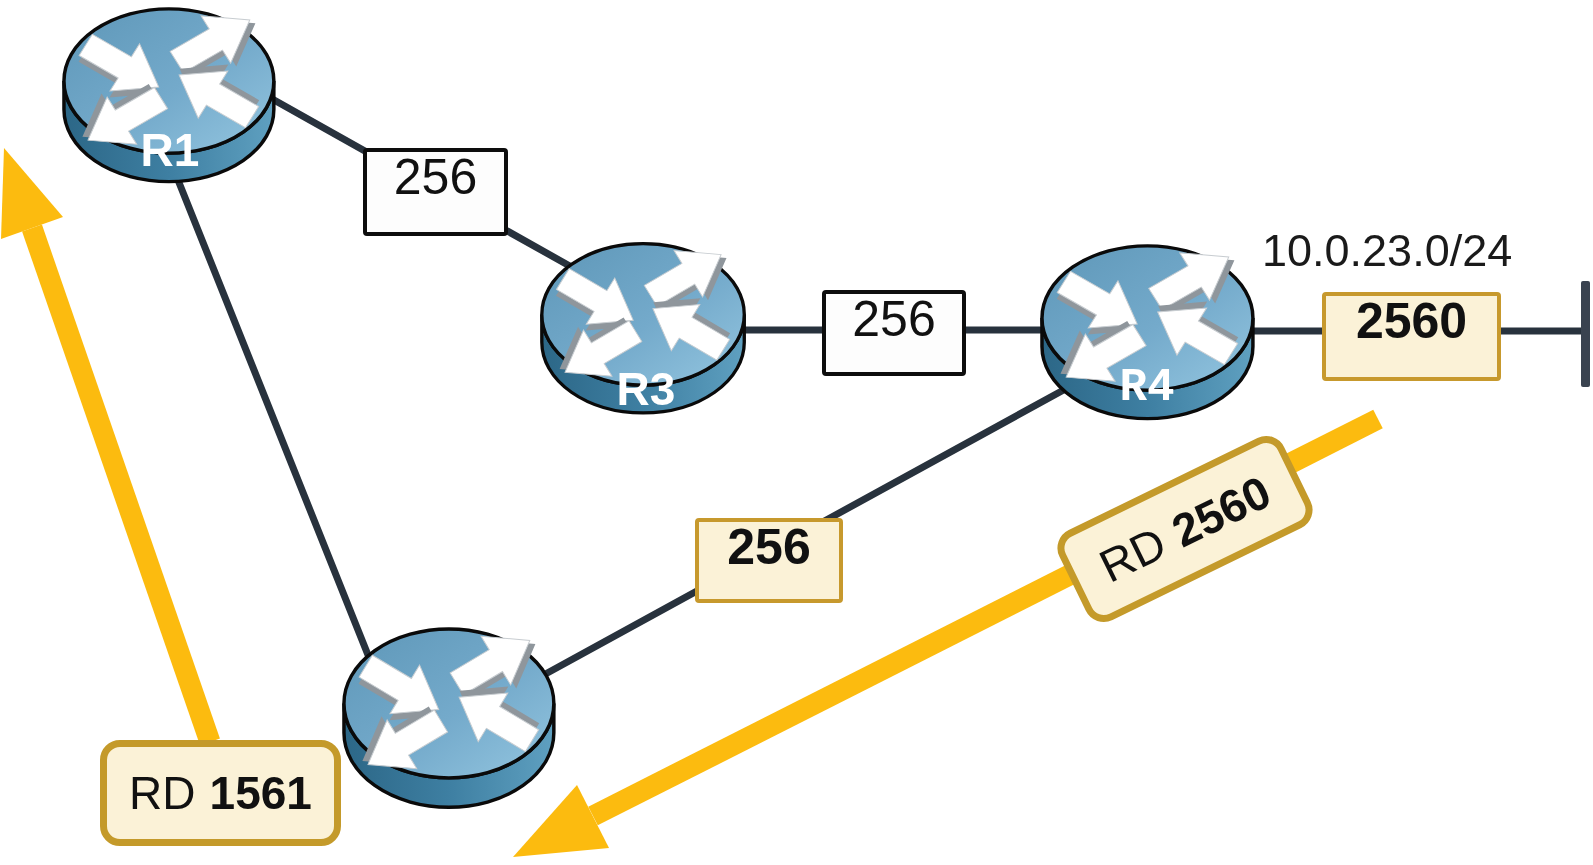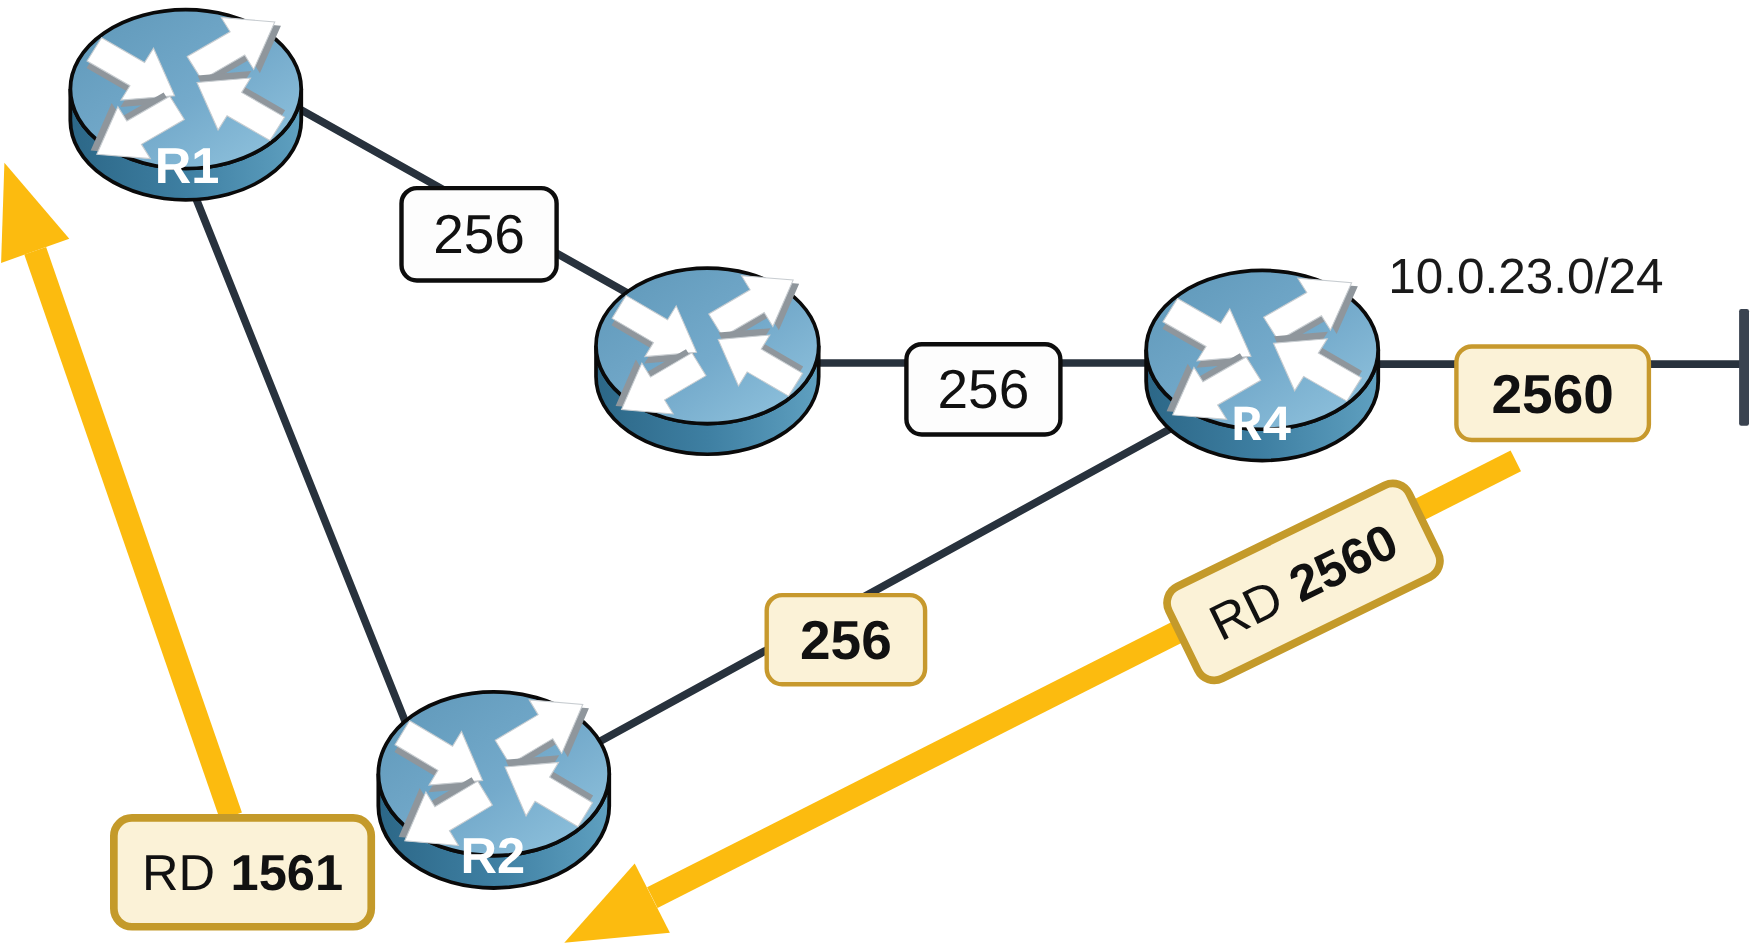--- a/index.html
+++ b/index.html
@@ -16,23 +16,23 @@
   .netbar{fill:#3A4350;}
   .adv-shaft{stroke:#FCBB0F;stroke-width:21;stroke-linecap:butt;}
   .adv-head{fill:#FCBB0F;}
 
   .r-top{fill:url(#gTop);stroke:#0A0A0A;stroke-width:3.5;}
   .r-side{fill:url(#gSide);stroke:#0A0A0A;stroke-width:3.5;}
   .arr-shadow{fill:#8F969C;}
   .arr-white{fill:#FFFFFF;stroke:#C8CDD1;stroke-width:1;}
 
   .cost-box{
-    position:absolute;display:flex;align-items:center;justify-content:center;
-    background:#FDFDFD;border:4px solid #0D0D0D;border-radius:16px;
-    font-size:50px;color:#111;line-height:1;margin-top:21px;
+    position:absolute;display:flex;align-items:flex-start;justify-content:center;
+    background:#FDFDFD;border:4px solid #0D0D0D;border-radius:4px;
+    font-size:50px;color:#111;line-height:1;
   }
   .cost-box.cream{
     background:#FBF2D7;border-color:#C7992D;font-weight:700;
   }
   .rd-box{
     position:absolute;display:flex;align-items:center;justify-content:center;gap:14px;
     background:#FBF2D7;border:7px solid #C49A2A;border-radius:20px;
     font-size:46px;color:#111;line-height:1;
   }
   .rd-box .val{font-weight:800;}
@@ -105,21 +105,21 @@
       <polygon class="adv-head" points="513,857 577,785 609,848"></polygon>
     </g>
 
     <use href="#routerSym" transform="translate(60,5) scale(0.99,0.95)"></use>
     <use href="#routerSym" transform="translate(538,240) scale(0.955,0.93)"></use>
     <use href="#routerSym" transform="translate(1038,242) scale(0.995,0.95)"></use>
     <use href="#routerSym" transform="translate(340,625) scale(0.99,0.98)"></use>
   </svg>
 
   <div class="rlabel" style="left:95px;top:127px;">R1</div>
-  <div class="rlabel" style="left:373px;top:755px;">R2</div>
+  <div class="rlabel" style="left:571px;top:366px;">R3</div>
   <div class="rlabel" style="left:1072px;top:365px;font-family:Liberation Mono, monospace;">R4</div>
 
   <div class="cost-box" style="left:363px;top:148px;width:137px;height:80px;">
     <span>256</span>
   </div>
   <div class="cost-box" style="left:822px;top:290px;width:136px;height:78px;">
     <span>256</span>
   </div>
   <div class="cost-box cream" style="left:695px;top:518px;width:140px;height:77px;">
     <span>256</span>

